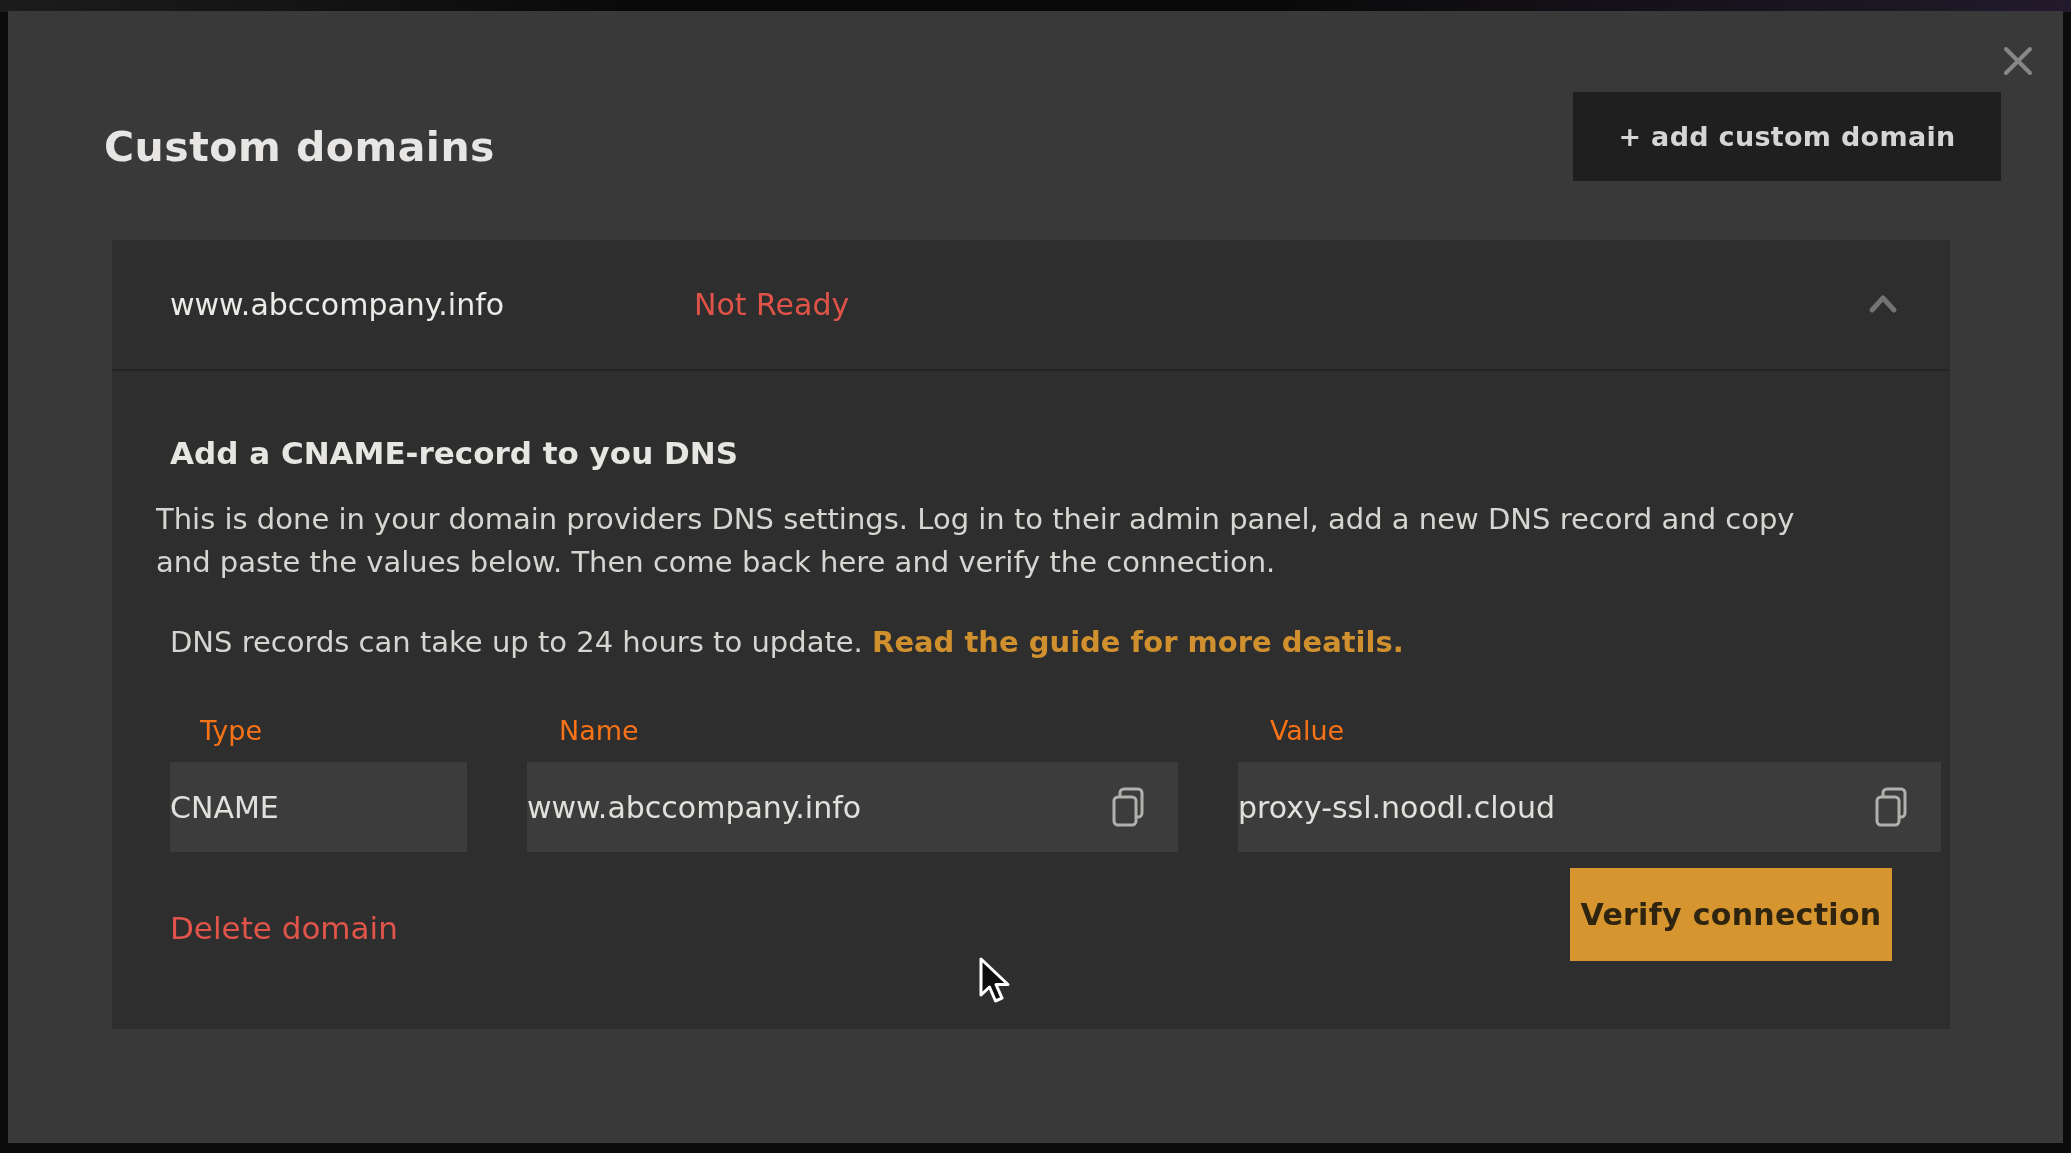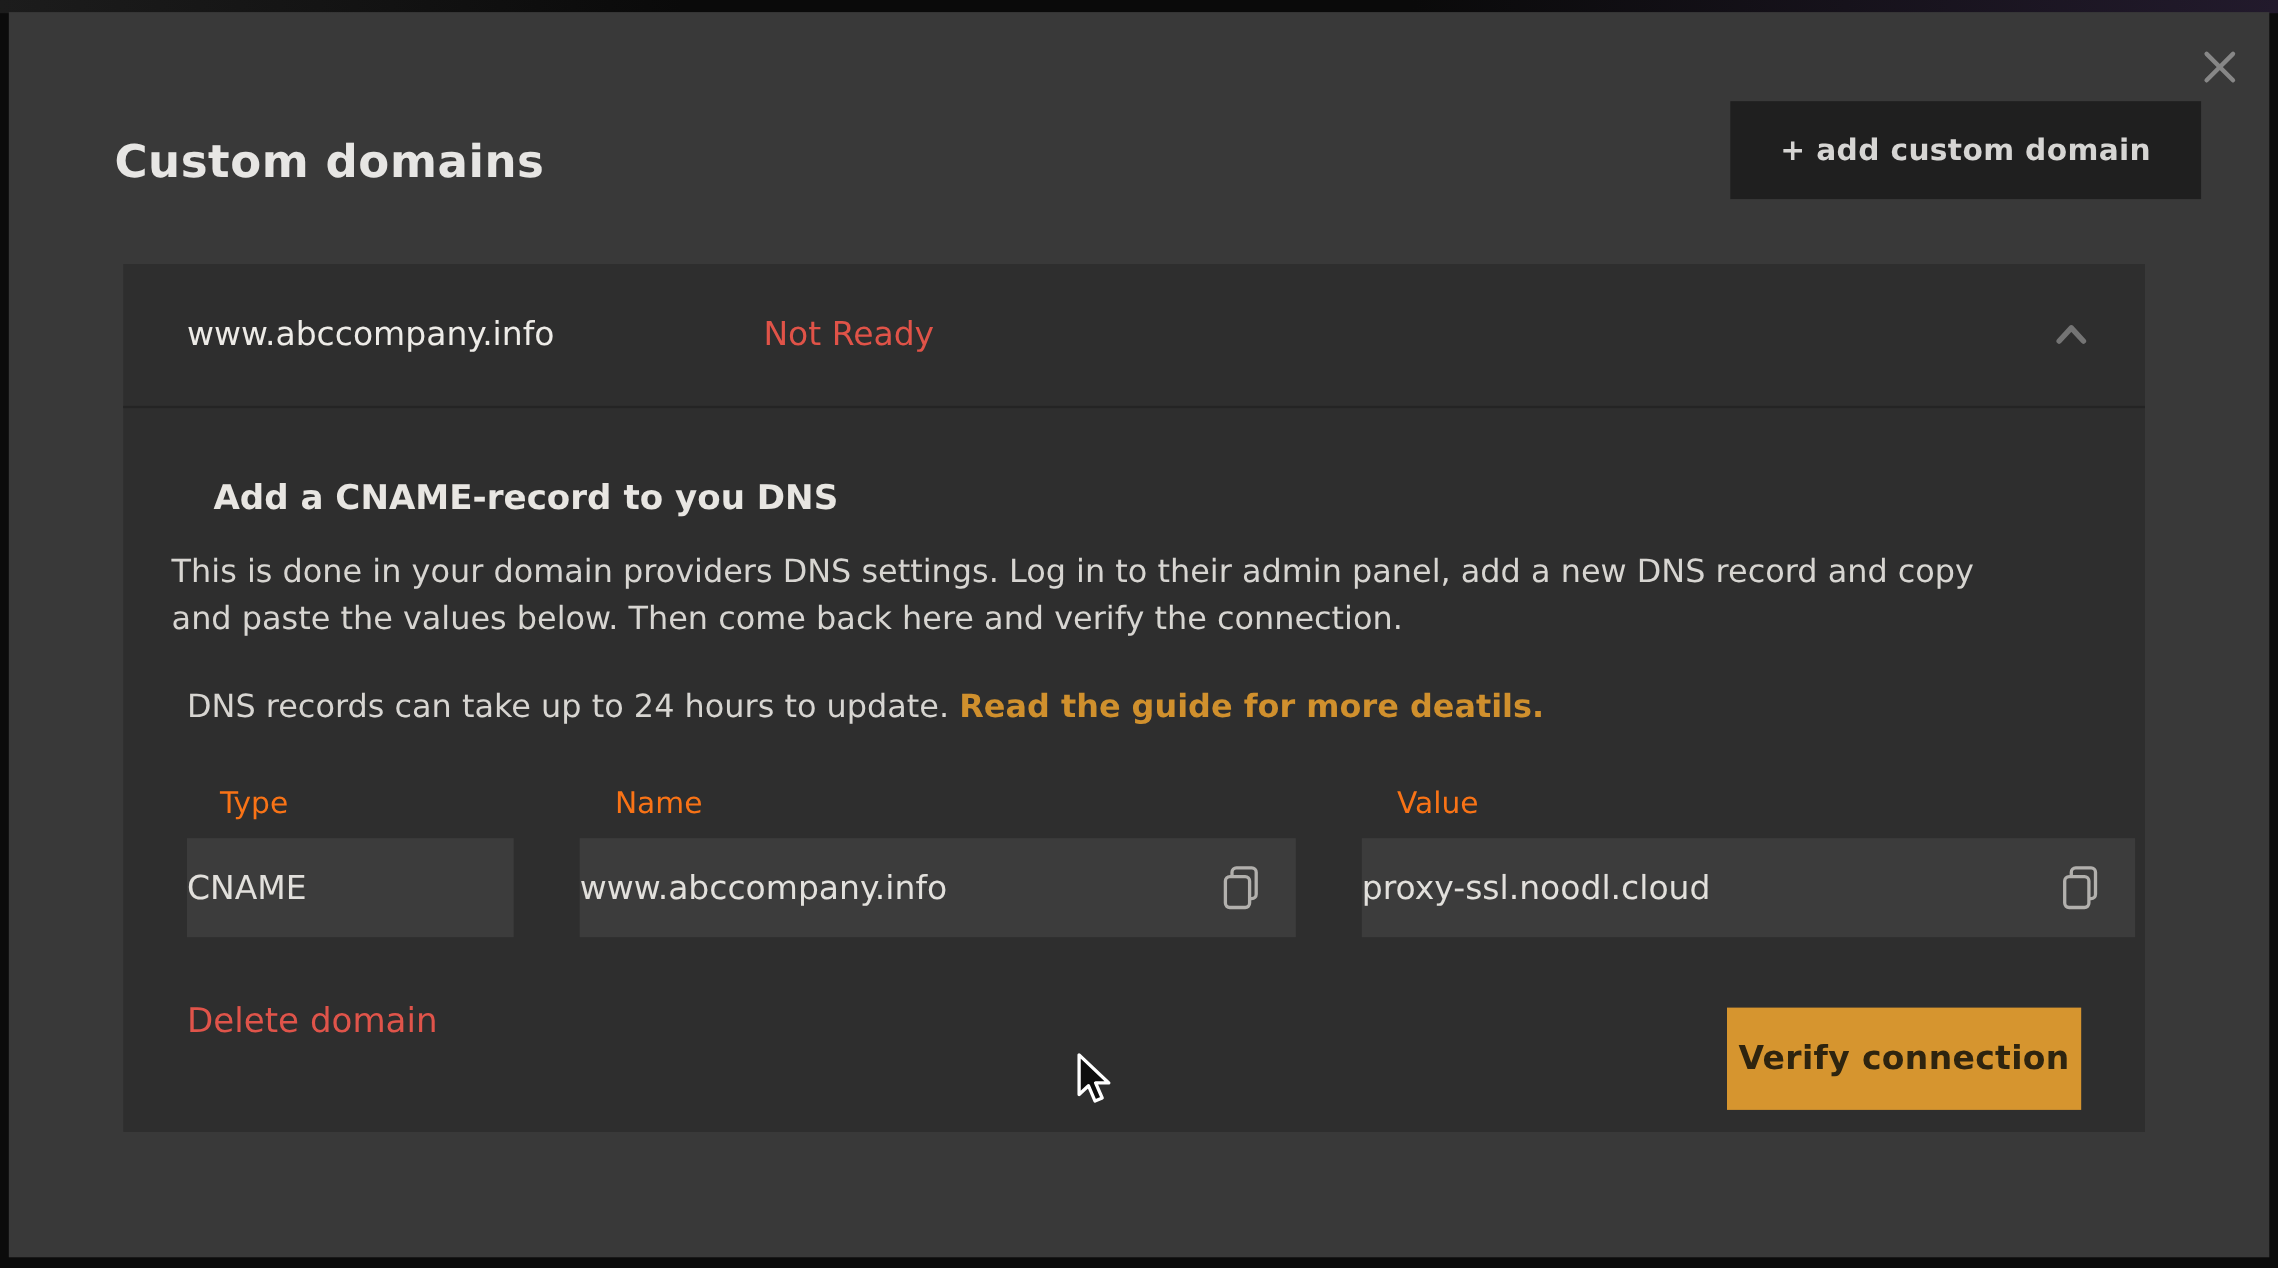--- a/index.html
+++ b/index.html
@@ -42,21 +42,21 @@
     position:absolute; left:58px; font-size:30px; color:#edebe7;
   }
   .domain-status {
     position:absolute; left:582px; font-size:30px; color:#e05348;
   }
   .chevron {
     position:absolute; left:1752px; top:46px; width:38px; height:38px; cursor:pointer;
   }
   .section-heading {
     position:absolute; left:58px; top:195px;
-    font-size:31px; font-weight:bold; color:#e8e6e2;margin-left:24px;
+    font-size:31px; font-weight:bold; color:#e8e6e2;
   }
   .section-body {
     position:absolute; left:44px; top:258px; width:1680px;
     font-size:29px; line-height:43px; color:#d7d5d1;
   }
   .section-note {
     position:absolute; left:58px; top:385px; width:1700px;
     font-size:29px; color:#d7d5d1;
   }
   .guide-link {
@@ -77,21 +77,21 @@
   .field-value { font-size:30px; color:#e2e0dc; white-space:nowrap; }
   .copy-btn {
     position:absolute; right:24px; top:21px; width:48px; height:48px;
     cursor:pointer; display:flex; align-items:center; justify-content:center;
   }
   .delete-link {
     position:absolute; left:58px; top:670px;
     font-size:31px; color:#e0544a; cursor:pointer;
   }
   .verify-btn {
-    position:absolute; left:1458px; top:676px; width:322px; height:93px;
+    position:absolute; left:1458px; top:628px; width:322px; height:93px;
     background:#d6952f; color:#2e240f; border:none; cursor:pointer;
     font-family:inherit; font-size:30px; font-weight:bold; letter-spacing:0.3px;
   }
   .cursor { position:absolute; left:979px; top:957px; width:34px; height:50px; pointer-events:none; }
 </style>
 </head>
 <body>
 
 <div class="top-strip"></div>
 

